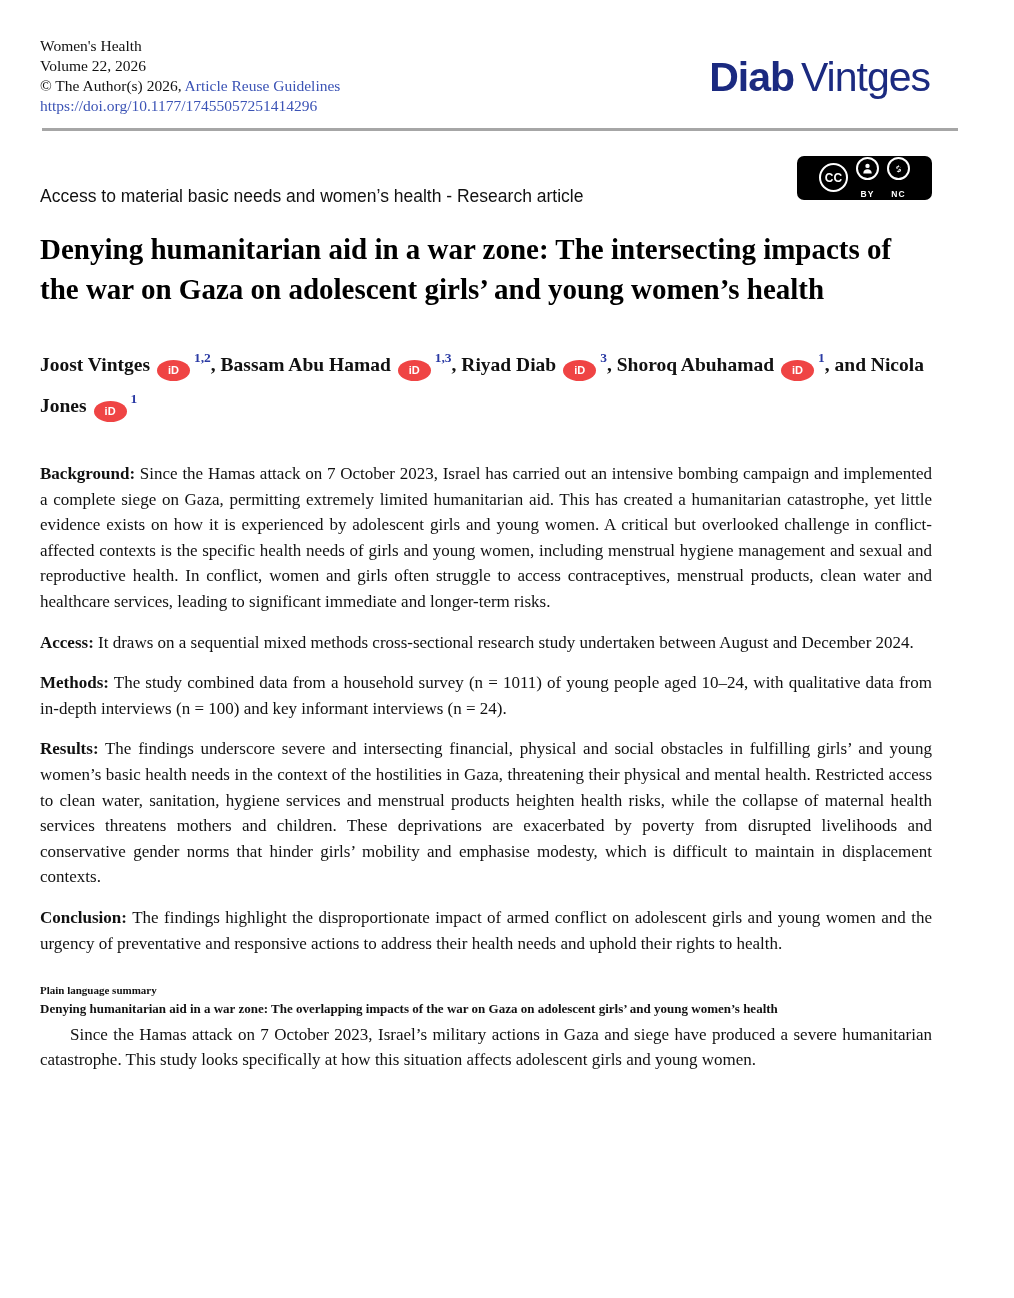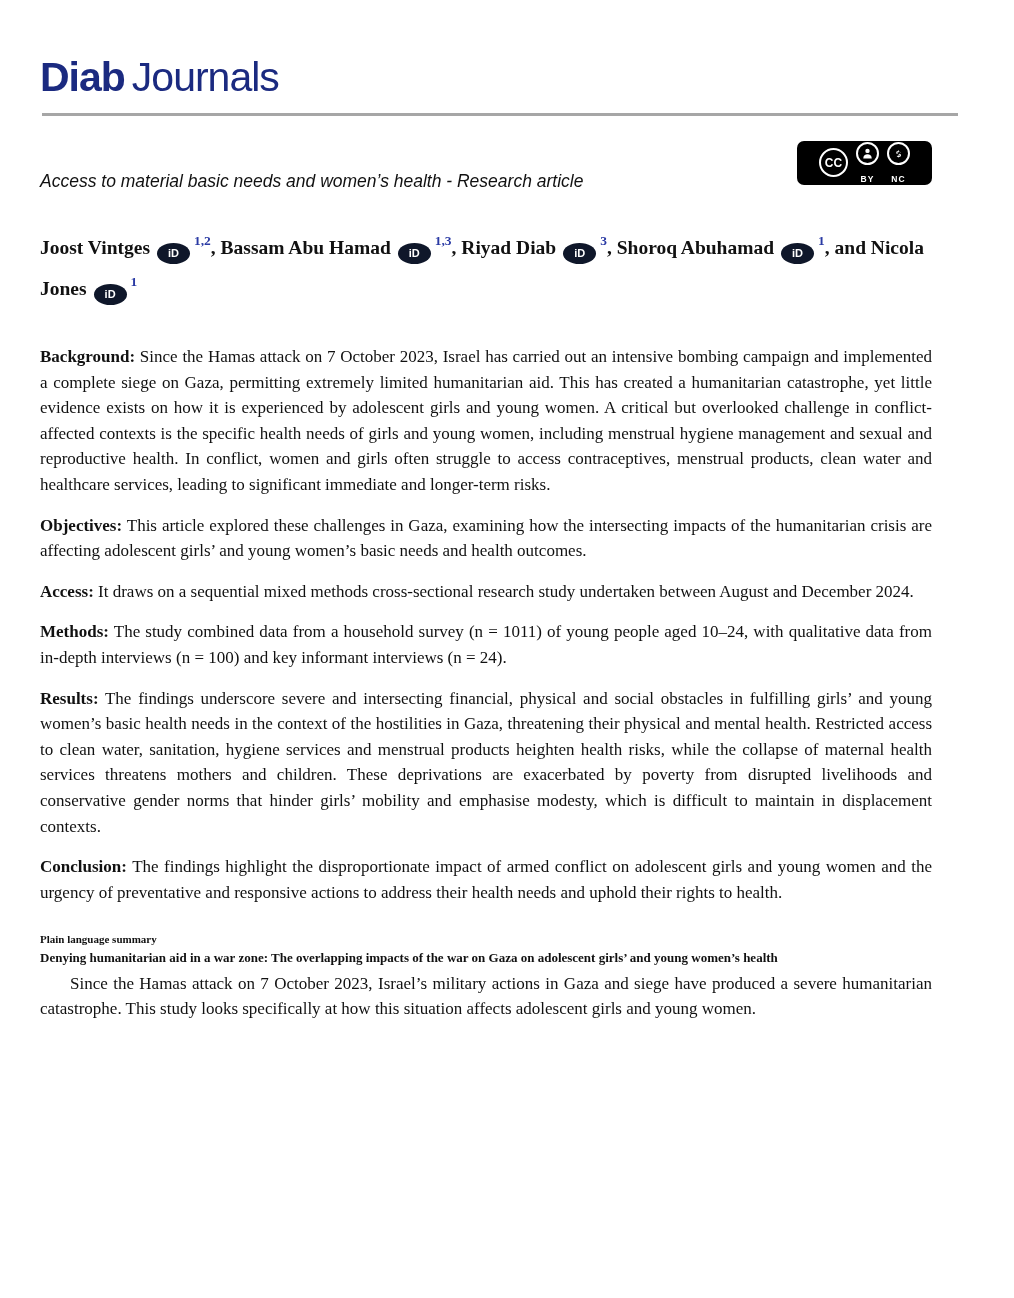--- a/index.html
+++ b/index.html
@@ -16,40 +16,40 @@
   .meta a { color: #3b53b5; text-decoration: none; cursor: pointer; }
   .logo { margin-top: 18px; margin-right: 2px; white-space: nowrap;
           font-family: "Liberation Sans", sans-serif; color: #1b2a80; cursor: pointer; }
   .logo-sage { font-size: 41px; font-weight: 800; letter-spacing: -1px; }
   .logo-journals { font-size: 41px; font-weight: 500; letter-spacing: -1px; margin-left: 7px; }
 
   .rule { border: none; border-top: 3px solid #a6a6a6; margin: 12px -26px 0 2px; }
 
   
   .cat-row { display: flex; justify-content: space-between; align-items: center; margin-top: 17px; }
-  .category { font-family: "Liberation Sans", sans-serif; font-style: italic;
+  .category { font-family: "Liberation Sans", sans-serif; 
               font-size: 17.5px; color: #111; margin-top: 38px; }
   .cc-badge { background: #000; border-radius: 7px; display: inline-flex; align-items: center;
               gap: 8px; padding: 4px 22px; height: 36px; cursor: pointer; }
   .cc-circ { display: inline-flex; align-items: center; justify-content: center;
              border: 2.5px solid #fff; border-radius: 50%; color: #fff;
              font-family: "Liberation Sans", sans-serif; font-weight: bold; }
   .cc-big { width: 25px; height: 25px; font-size: 12px; }
   .cc-col { display: flex; flex-direction: column; align-items: center; gap: 9px; }
   .cc-sm { width: 19px; height: 19px; border-width: 2px; }
   .cc-lbl { color: #fff; font-family: "Liberation Sans", sans-serif; font-size: 8.5px;
             font-weight: bold; letter-spacing: 1px; }
 
   
   h1.title { font-size: 29px; line-height: 40px; font-weight: bold; margin: 22px 0 0 0; color: #000; }
 
   
   .authors { margin-top: 32px; font-size: 19.5px; font-weight: bold; line-height: 34px; }
   .orcid { display: inline-block; width: 33px; height: 21px; border-radius: 50%;
-           background: #0f172a; color: #fff; font-family: "Liberation Sans", sans-serif;
+           background: #ef4444; color: #fff; font-family: "Liberation Sans", sans-serif;
            font-size: 11px; font-weight: bold; text-align: center; line-height: 21px;
            vertical-align: -3px; margin: 0 2px 0 7px; cursor: pointer; }
   .affil { color: #2a3aa4; font-size: 13.5px; vertical-align: 9px; margin-left: 2px; }
   .a-sep { font-weight: bold; }
 
   
   .abstract { margin-top: 38px; }
   .abstract p { font-size: 17px; line-height: 25.6px; text-align: justify; margin: 0 0 15px 0; }
   .abs-label { font-weight: bold; }
 
@@ -58,22 +58,29 @@
   .plain h2 { font-size: 11px; margin: 0; font-weight: bold; }
   .plain h3 { font-size: 13px; line-height: 25.6px; margin: 0; font-weight: bold; text-align: justify; }
   .plain p { font-size: 17px; line-height: 25.6px; text-align: justify; margin: 0; text-indent: 30px; }
 </style>
 </head>
 <body>
 
 <div class="page">
 
   <header class="top">
+    <div class="meta">
+      <div>Women's Health</div>
+      <div>Volume 22, 2026</div>
+      <div><span>© The Author(s) 2026,</span>
+        <a>Article Reuse Guidelines</a></div>
+      <div><a>https://doi.org/10.1177/17455057251414296</a></div>
+    </div>
     <div class="logo">
-      <span class="logo-sage">Diab</span><span class="logo-journals">Journals</span>
+      <span class="logo-sage">Diab</span><span class="logo-journals">Vintges</span>
     </div>
   </header>
 
   <hr class="rule">
 
   <div class="cat-row">
     <div class="category">Access to material basic needs and women’s health - Research article</div>
     <div class="cc-badge">
       <span class="cc-circ cc-big">CC</span>
       <span class="cc-col">
@@ -90,28 +97,28 @@
           <svg width="13" height="13" viewBox="0 0 20 20">
               <text x="10" y="15" text-anchor="middle" font-size="14" font-weight="bold" fill="#fff" font-family="Liberation Sans, sans-serif">$</text>
               <line x1="4.5" y1="16" x2="15.5" y2="4" stroke="#000" stroke-width="2.2"></line>
             </svg>
         </span>
         <span class="cc-lbl">NC</span>
       </span>
     </div>
   </div>
 
+  <h1 class="title">Denying humanitarian aid in a war zone: The intersecting impacts of the war on Gaza on adolescent girls’ and young women’s health</h1>
 
   <div class="authors">
     <span class="author"><span>Joost Vintges</span><span class="orcid">iD</span><span class="affil">1,2</span><span class="a-sep">, </span></span><span class="author"><span>Bassam Abu Hamad</span><span class="orcid">iD</span><span class="affil">1,3</span><span class="a-sep">, </span></span><span class="author"><span>Riyad Diab</span><span class="orcid">iD</span><span class="affil">3</span><span class="a-sep">, </span></span><span class="author"><span>Shoroq Abuhamad</span><span class="orcid">iD</span><span class="affil">1</span><span class="a-sep">, and </span></span><span class="author"><span>Nicola Jones</span><span class="orcid">iD</span><span class="affil">1</span></span>
   </div>
 
   <section class="abstract">
     <p><span class="abs-label">Background:</span> <span>Since the Hamas attack on 7 October 2023, Israel has carried out an intensive bombing campaign and implemented a complete siege on Gaza, permitting extremely limited humanitarian aid. This has created a humanitarian catastrophe, yet little evidence exists on how it is experienced by adolescent girls and young women. A critical but overlooked challenge in conflict-affected contexts is the specific health needs of girls and young women, including menstrual hygiene management and sexual and reproductive health. In conflict, women and girls often struggle to access contraceptives, menstrual products, clean water and healthcare services, leading to significant immediate and longer-term risks.</span></p>
-    <p><span class="abs-label">Objectives:</span> <span>This article explored these challenges in Gaza, examining how the intersecting impacts of the humanitarian crisis are affecting adolescent girls’ and young women’s basic needs and health outcomes.</span></p>
     <p><span class="abs-label">Access:</span> <span>It draws on a sequential mixed methods cross-sectional research study undertaken between August and December 2024.</span></p>
     <p><span class="abs-label">Methods:</span> <span>The study combined data from a household survey (n = 1011) of young people aged 10–24, with qualitative data from in-depth interviews (n = 100) and key informant interviews (n = 24).</span></p>
     <p><span class="abs-label">Results:</span> <span>The findings underscore severe and intersecting financial, physical and social obstacles in fulfilling girls’ and young women’s basic health needs in the context of the hostilities in Gaza, threatening their physical and mental health. Restricted access to clean water, sanitation, hygiene services and menstrual products heighten health risks, while the collapse of maternal health services threatens mothers and children. These deprivations are exacerbated by poverty from disrupted livelihoods and conservative gender norms that hinder girls’ mobility and emphasise modesty, which is difficult to maintain in displacement contexts.</span></p>
     <p><span class="abs-label">Conclusion:</span> <span>The findings highlight the disproportionate impact of armed conflict on adolescent girls and young women and the urgency of preventative and responsive actions to address their health needs and uphold their rights to health.</span></p>
   </section>
 
   <section class="plain">
     <h2>Plain language summary</h2>
     <h3>Denying humanitarian aid in a war zone: The overlapping impacts of the war on Gaza on adolescent girls’ and young women’s health</h3>
     <p>Since the Hamas attack on 7 October 2023, Israel’s military actions in Gaza and siege have produced a severe humanitarian catastrophe. This study looks specifically at how this situation affects adolescent girls and young women.</p>

